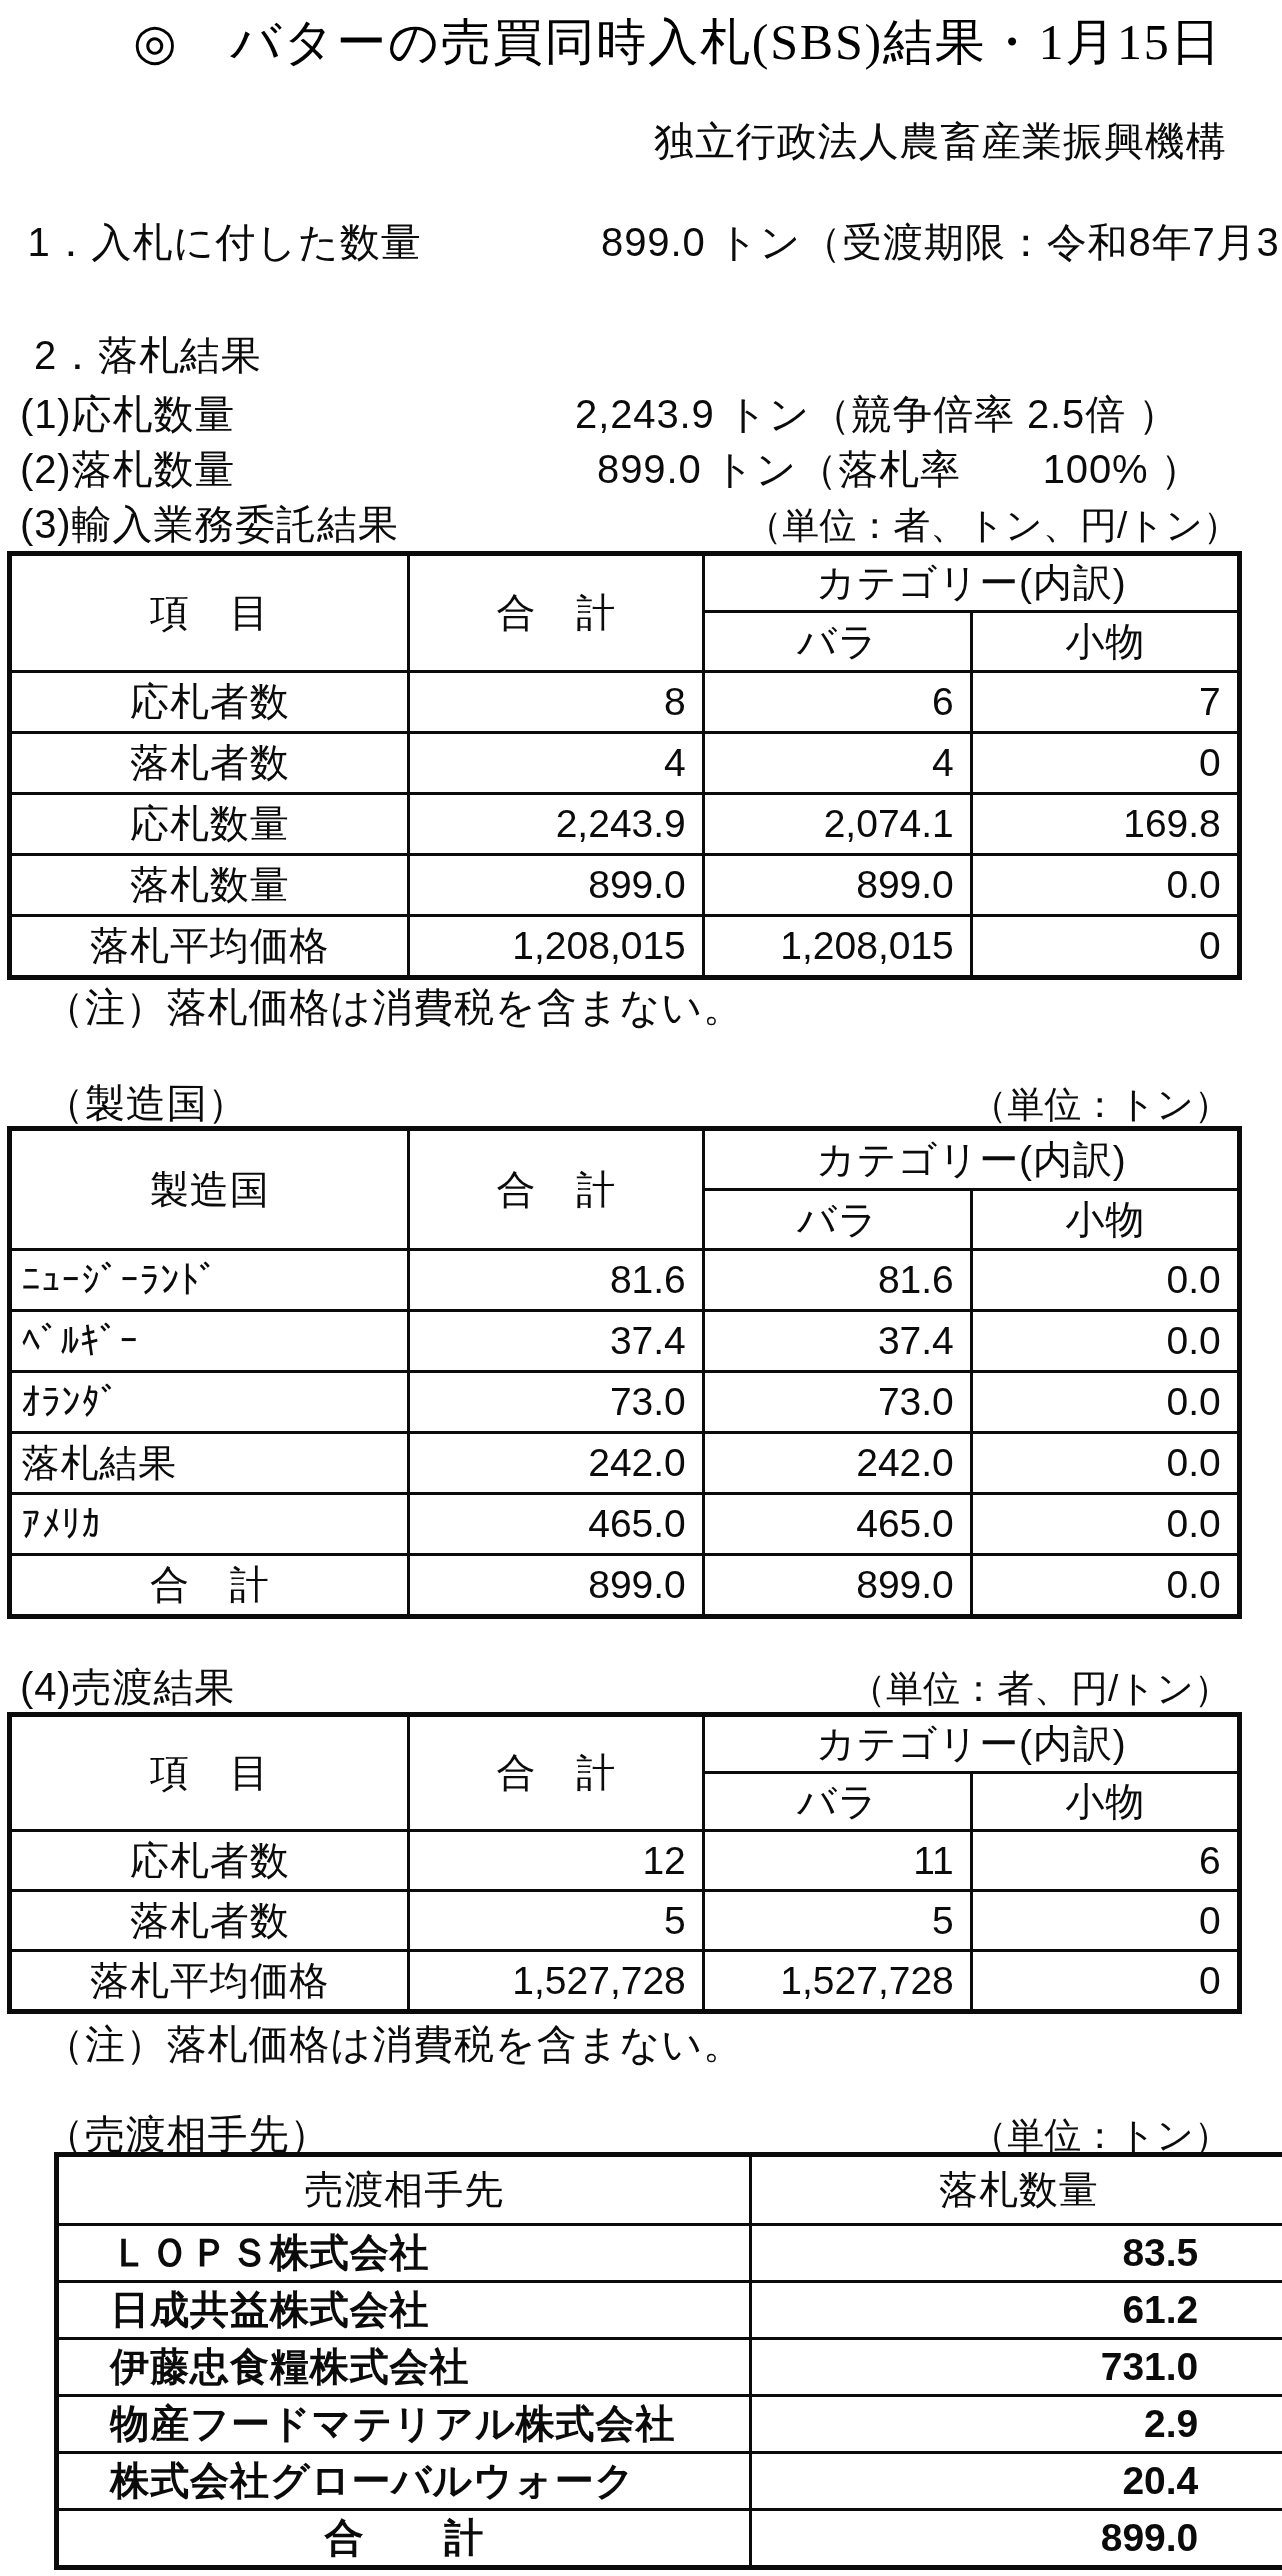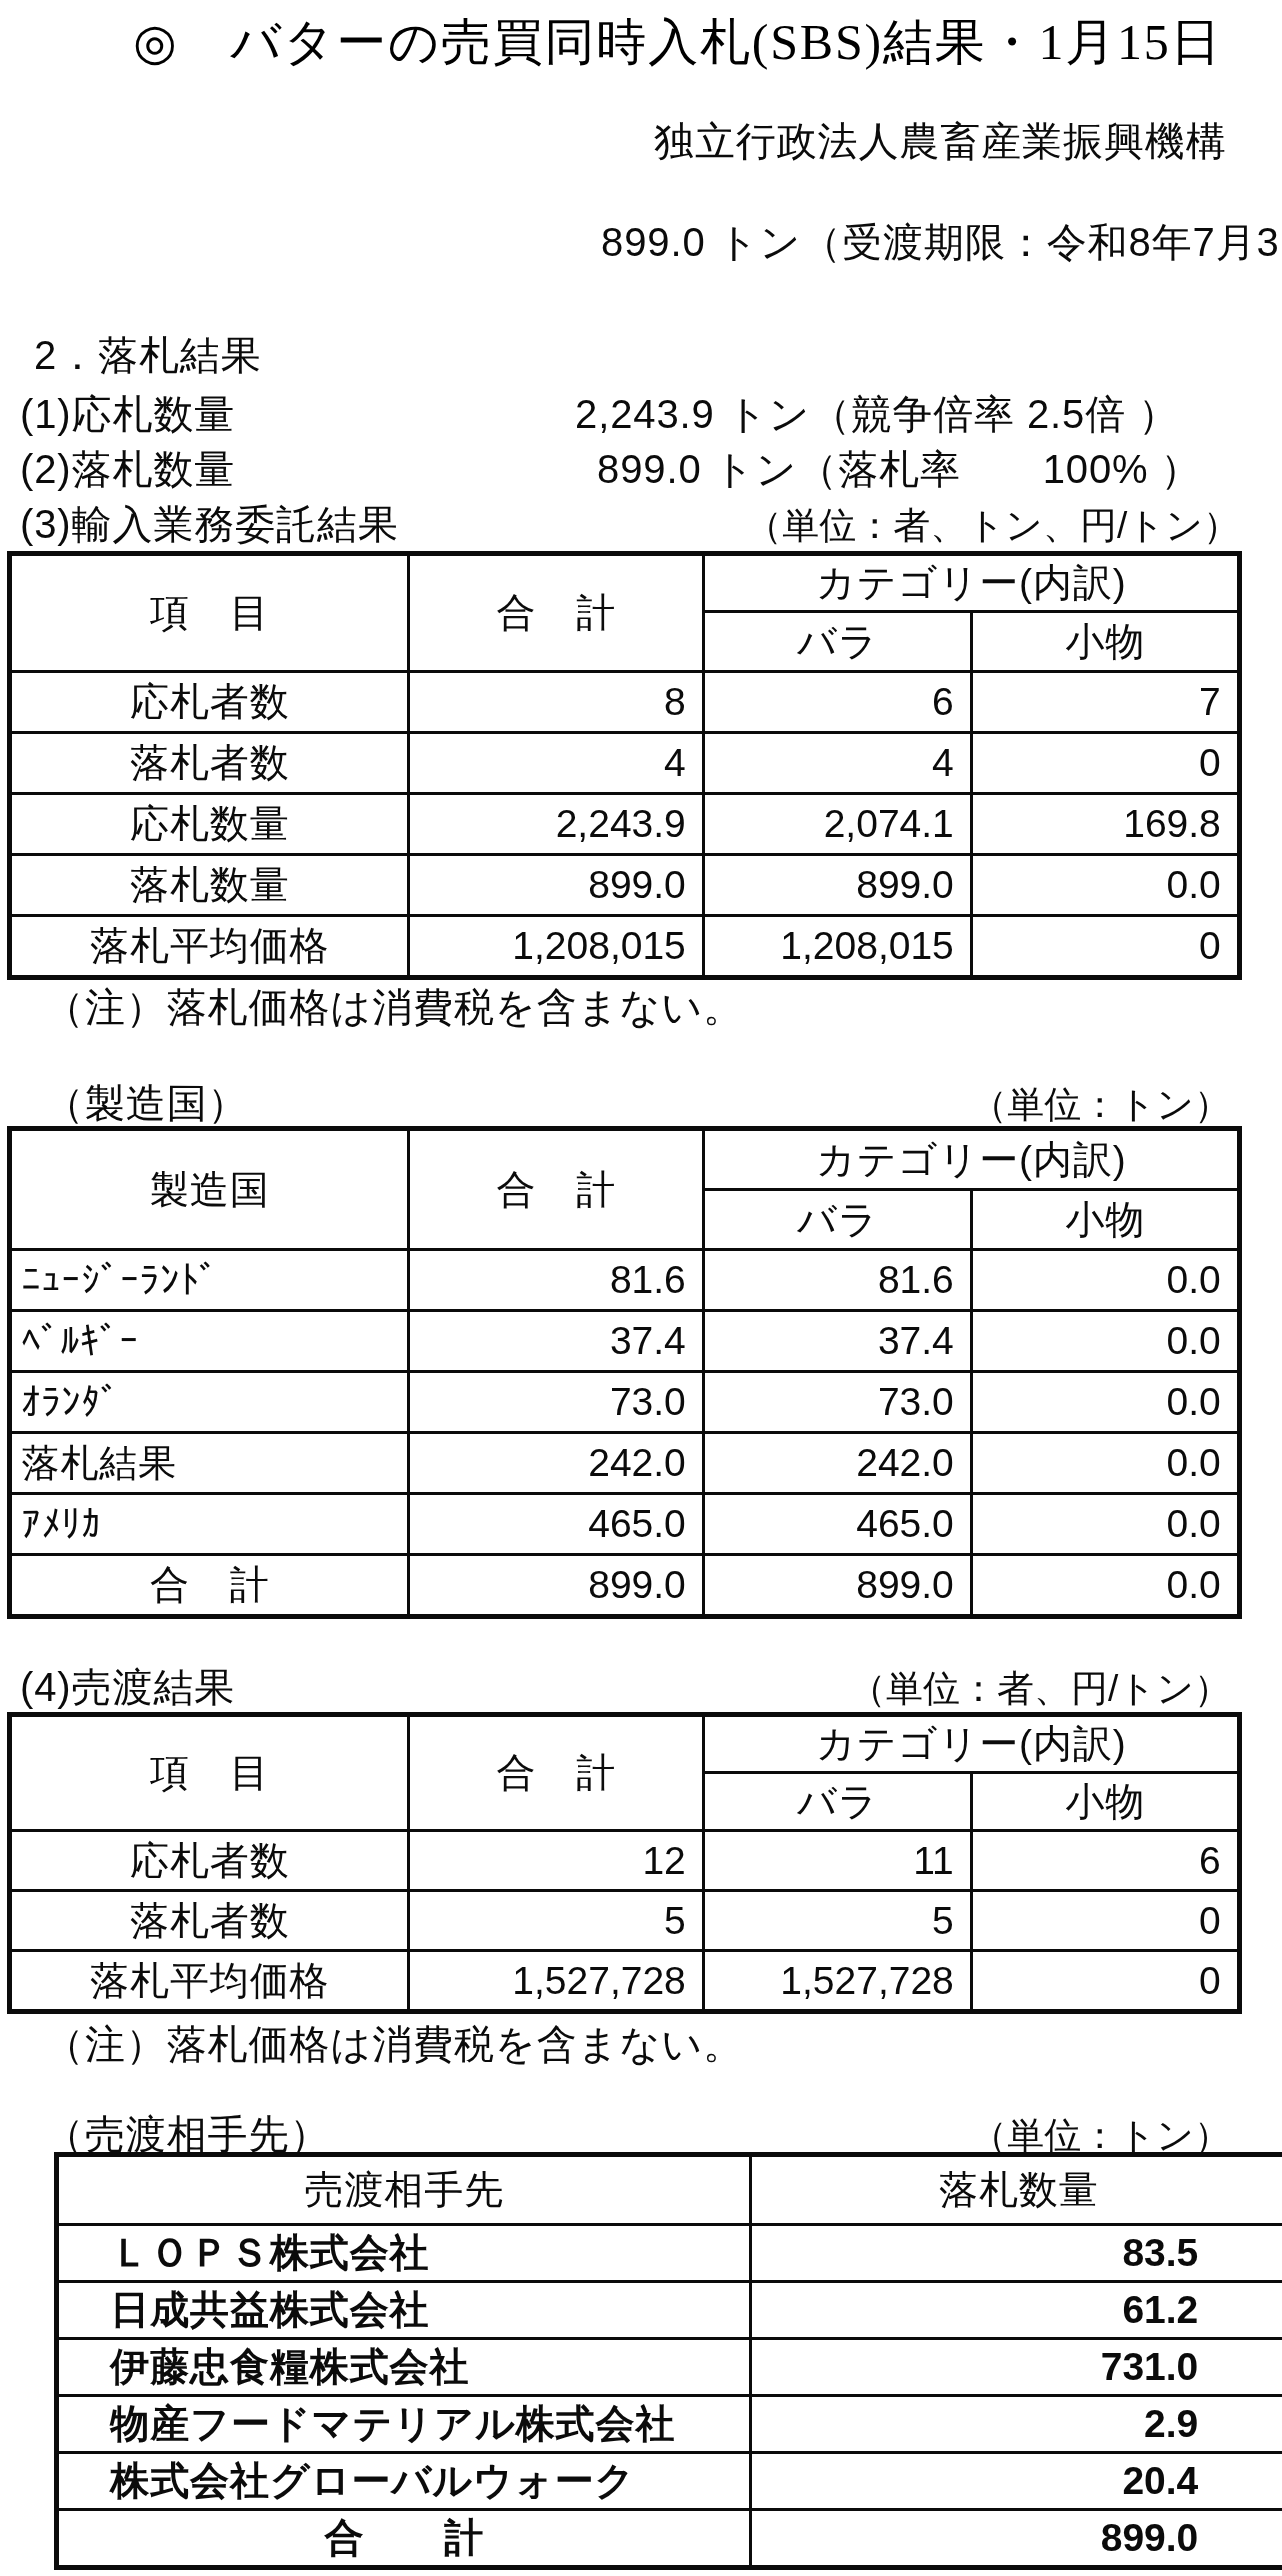--- a/index.html
+++ b/index.html
@@ -55,20 +55,21 @@
   #t-buyer tbody td.num{padding-right:87px;}
 </style>
 </head>
 <body>
 
 <div class="page">
 
   <div class="title">◎　バターの売買同時入札(SBS)結果・1月15日</div>
   <div class="org">独立行政法人農畜産業振興機構</div>
 
+  <div class="line" style="left:27.5px; top:220px;">1．入札に付した数量</div>
   <div class="line" style="left:601px; top:220px;">899.0 トン（受渡期限：令和8年7月31日 ）</div>
 
   <div class="line" style="left:34px; top:333px;">2．落札結果</div>
 
   <div class="line" style="left:20px; top:392px;">(1)応札数量</div>
   <div class="line" style="left:575px; top:392px;">2,243.9 トン（競争倍率  2.5倍 ）</div>
 
   <div class="line" style="left:20px; top:447px;">(2)落札数量</div>
   <div class="line" style="left:597px; top:447px;">899.0 トン（落札率　　100% ）</div>
 

